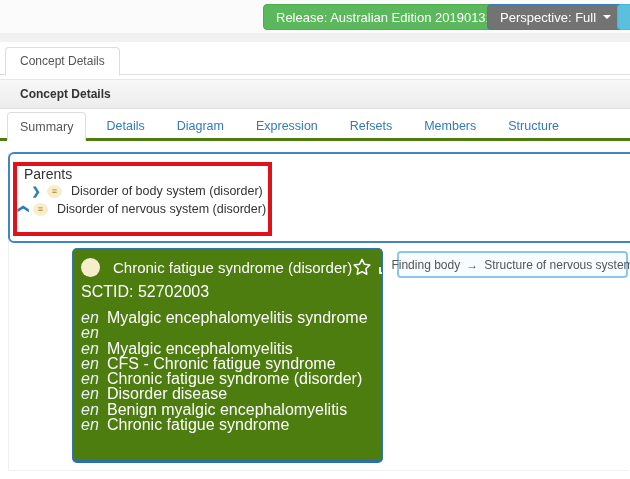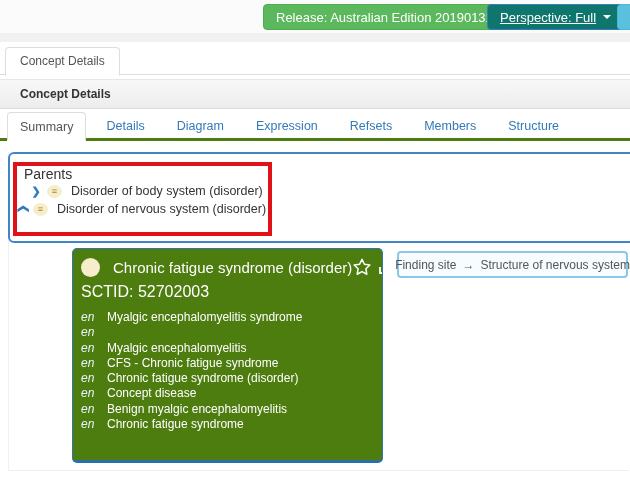--- a/index.html
+++ b/index.html
@@ -7,21 +7,21 @@
   body { font-family: "Liberation Sans", sans-serif; }
   .screen { position:relative; width:630px; height:479px; background:#fff; overflow:hidden; }
 
   
   .topband { position:absolute; left:0; top:0; width:630px; height:42px; background:#fbfbfb; }
   .navstrip { position:absolute; left:0; top:33px; width:630px; height:9px; background:#f1f1f1; }
   .btn { position:absolute; top:4px; height:26px; border-radius:4px; color:#fff; font-size:13px;
          padding:0 12px; border:1px solid transparent; display:flex; align-items:center; gap:7px;
          cursor:pointer; white-space:nowrap; font-family:inherit; }
   .btn-green { left:263px; background:#5cb85c; border-color:#4cae4c; }
-  .btn-blue  { left:487px; background:#0f766e; border-color:#357ebd;text-decoration:underline; }
+  .btn-blue  { left:487px; background:#737373; border-color:#357ebd; }
   .btn-cyan  { left:617px; width:40px; background:#5bc0de; border-color:#46b8da; }
   .caret { display:inline-block; width:0; height:0; border-left:4px solid transparent;
            border-right:4px solid transparent; border-top:4px solid #fff; }
 
   
   .wtabs { position:absolute; left:0; top:47px; width:630px; height:28px; border-bottom:1px solid #ddd; }
   .wtab { position:absolute; left:5px; top:0; height:29px; line-height:27px; padding:0 14px;
           background:#fff; border:1px solid #ddd; border-bottom-color:#fff; border-radius:4px 4px 0 0;
           font-size:12px; color:#555; cursor:pointer; }
 
@@ -66,21 +66,21 @@
           background:#4d7c0f; border:1px solid #2e77ad; border-bottom:3px solid #2a6fa8;
           border-radius:5px; color:#fff; padding:5px 8px; overflow:hidden; }
   .card-head { display:flex; align-items:center; height:26px; }
   .dot { width:19px; height:19px; border-radius:50%; background:#f6eecb; flex:none; }
   .card-title { margin-left:13px; font-size:15px; white-space:nowrap; }
   .star { margin-left:auto; width:20px; height:20px; cursor:pointer; flex:none; }
   .ext { margin-left:6px; width:15px; height:15px; cursor:pointer; flex:none; }
   .sctid { font-size:16px; margin-top:3px; }
   .fsn { font-size:12px; margin-top:9px; width:248px; line-height:1.3; }
   .desc-list { margin-top:9px; }
-  .desc-row { display:flex; font-size:12px; line-height:15.3px; }
+  .desc-row { display:flex; font-size:16px; line-height:15.3px; }
   .lang { font-style:italic; width:21px; flex:none; margin-right:5px; color:#e9f2fa; }
 
   
   .rel-box { position:absolute; left:397px; top:251px; width:231px; height:27px;
              border:2px solid #8ec6e6; background:#f7fcfe; border-radius:4px;
              display:flex; align-items:center; justify-content:center; gap:6px;
              font-size:12px; color:#555; white-space:nowrap; cursor:pointer; }
   .arrow { color:#555; }
 </style>
 </head>
@@ -166,32 +166,32 @@
       <div class="desc-row">
         <span class="lang">en</span>
         <span class="term">CFS - Chronic fatigue syndrome</span>
       </div>
       <div class="desc-row">
         <span class="lang">en</span>
         <span class="term">Chronic fatigue syndrome (disorder)</span>
       </div>
       <div class="desc-row">
         <span class="lang">en</span>
-        <span class="term">Concept disease</span>
+        <span class="term">Disorder disease</span>
       </div>
       <div class="desc-row">
         <span class="lang">en</span>
         <span class="term">Benign myalgic encephalomyelitis</span>
       </div>
       <div class="desc-row">
         <span class="lang">en</span>
         <span class="term">Chronic fatigue syndrome</span>
       </div>
     </div>
   </div>
 
   <div class="rel-box">
-    <span>Finding site</span>
+    <span>Finding body</span>
     <span class="arrow">→</span>
     <span>Structure of nervous system</span>
   </div>
 
 </div>
 
 </body></html>

